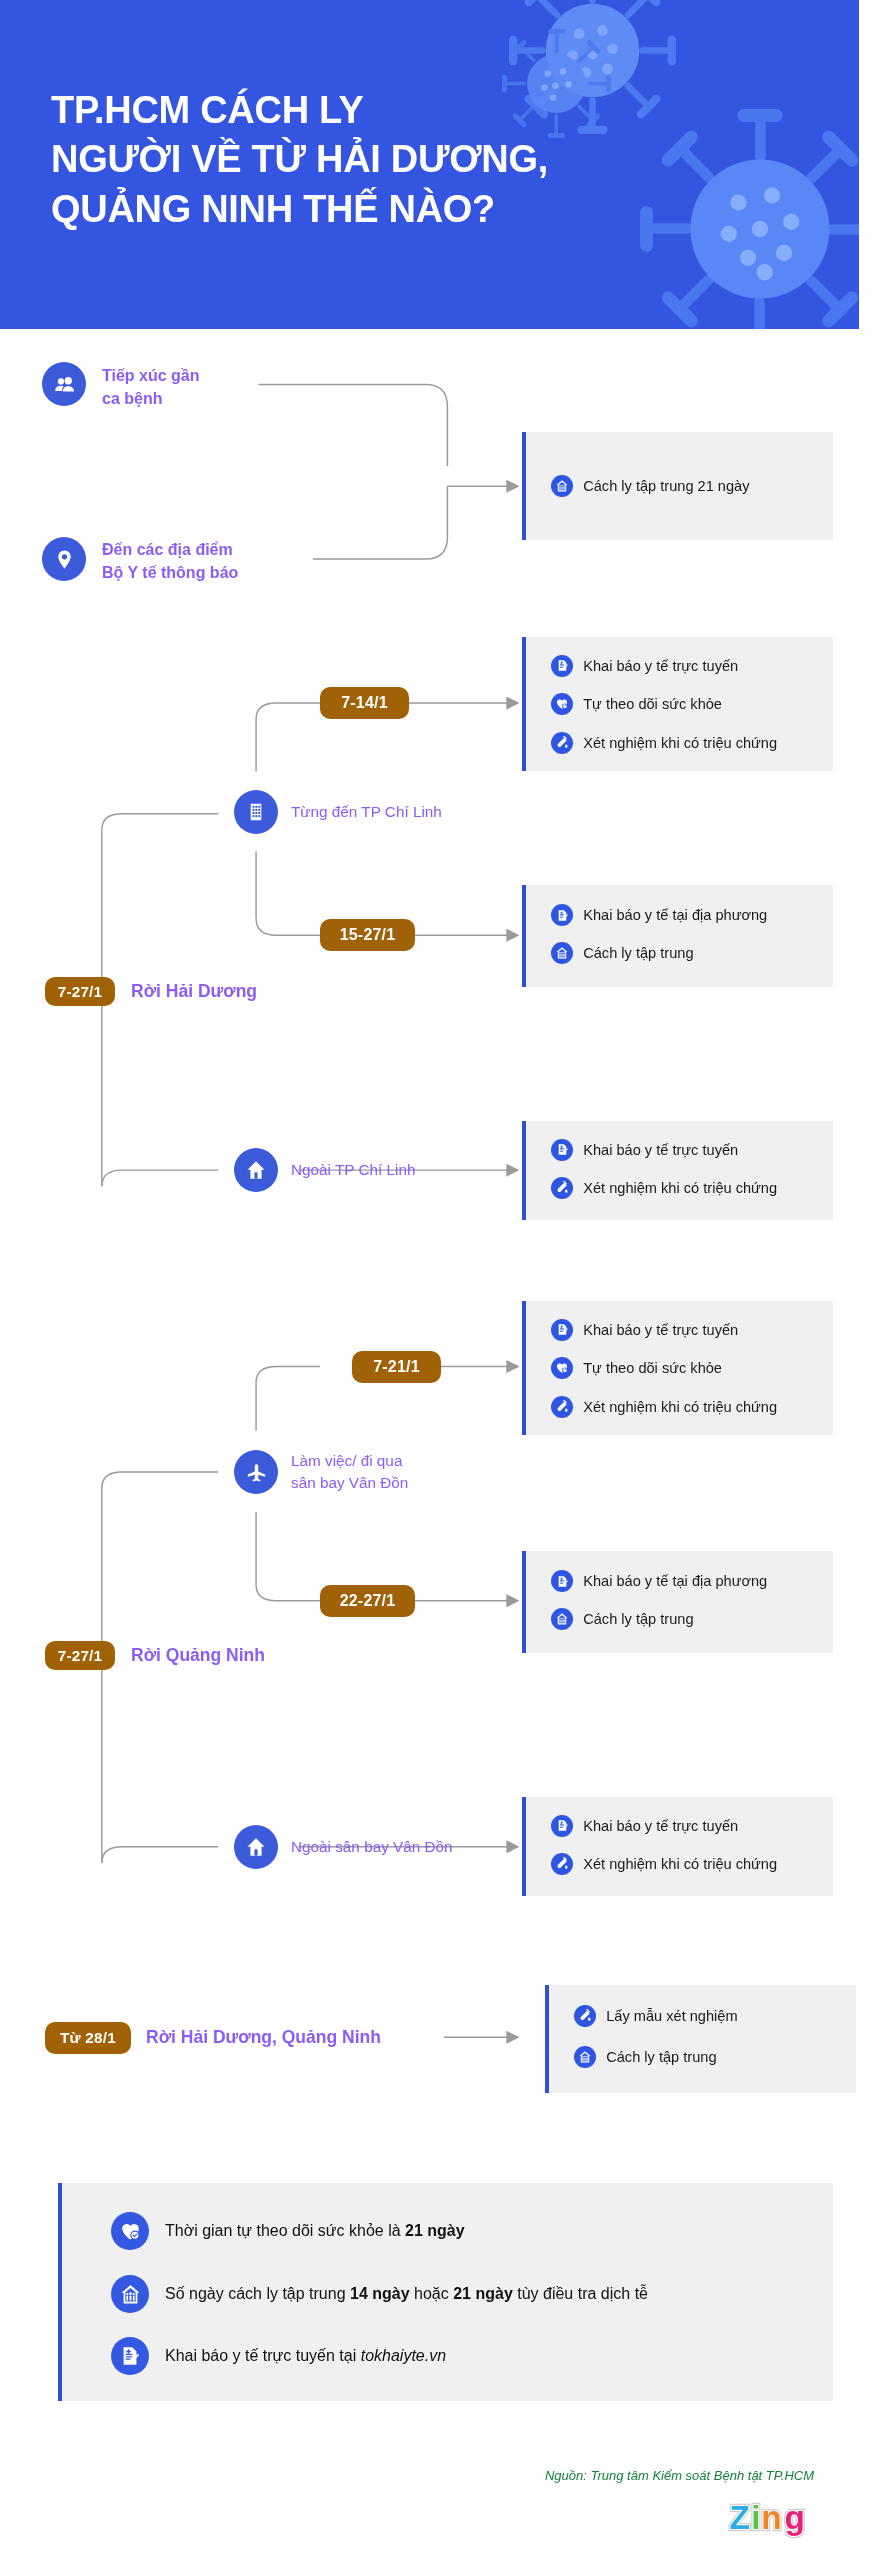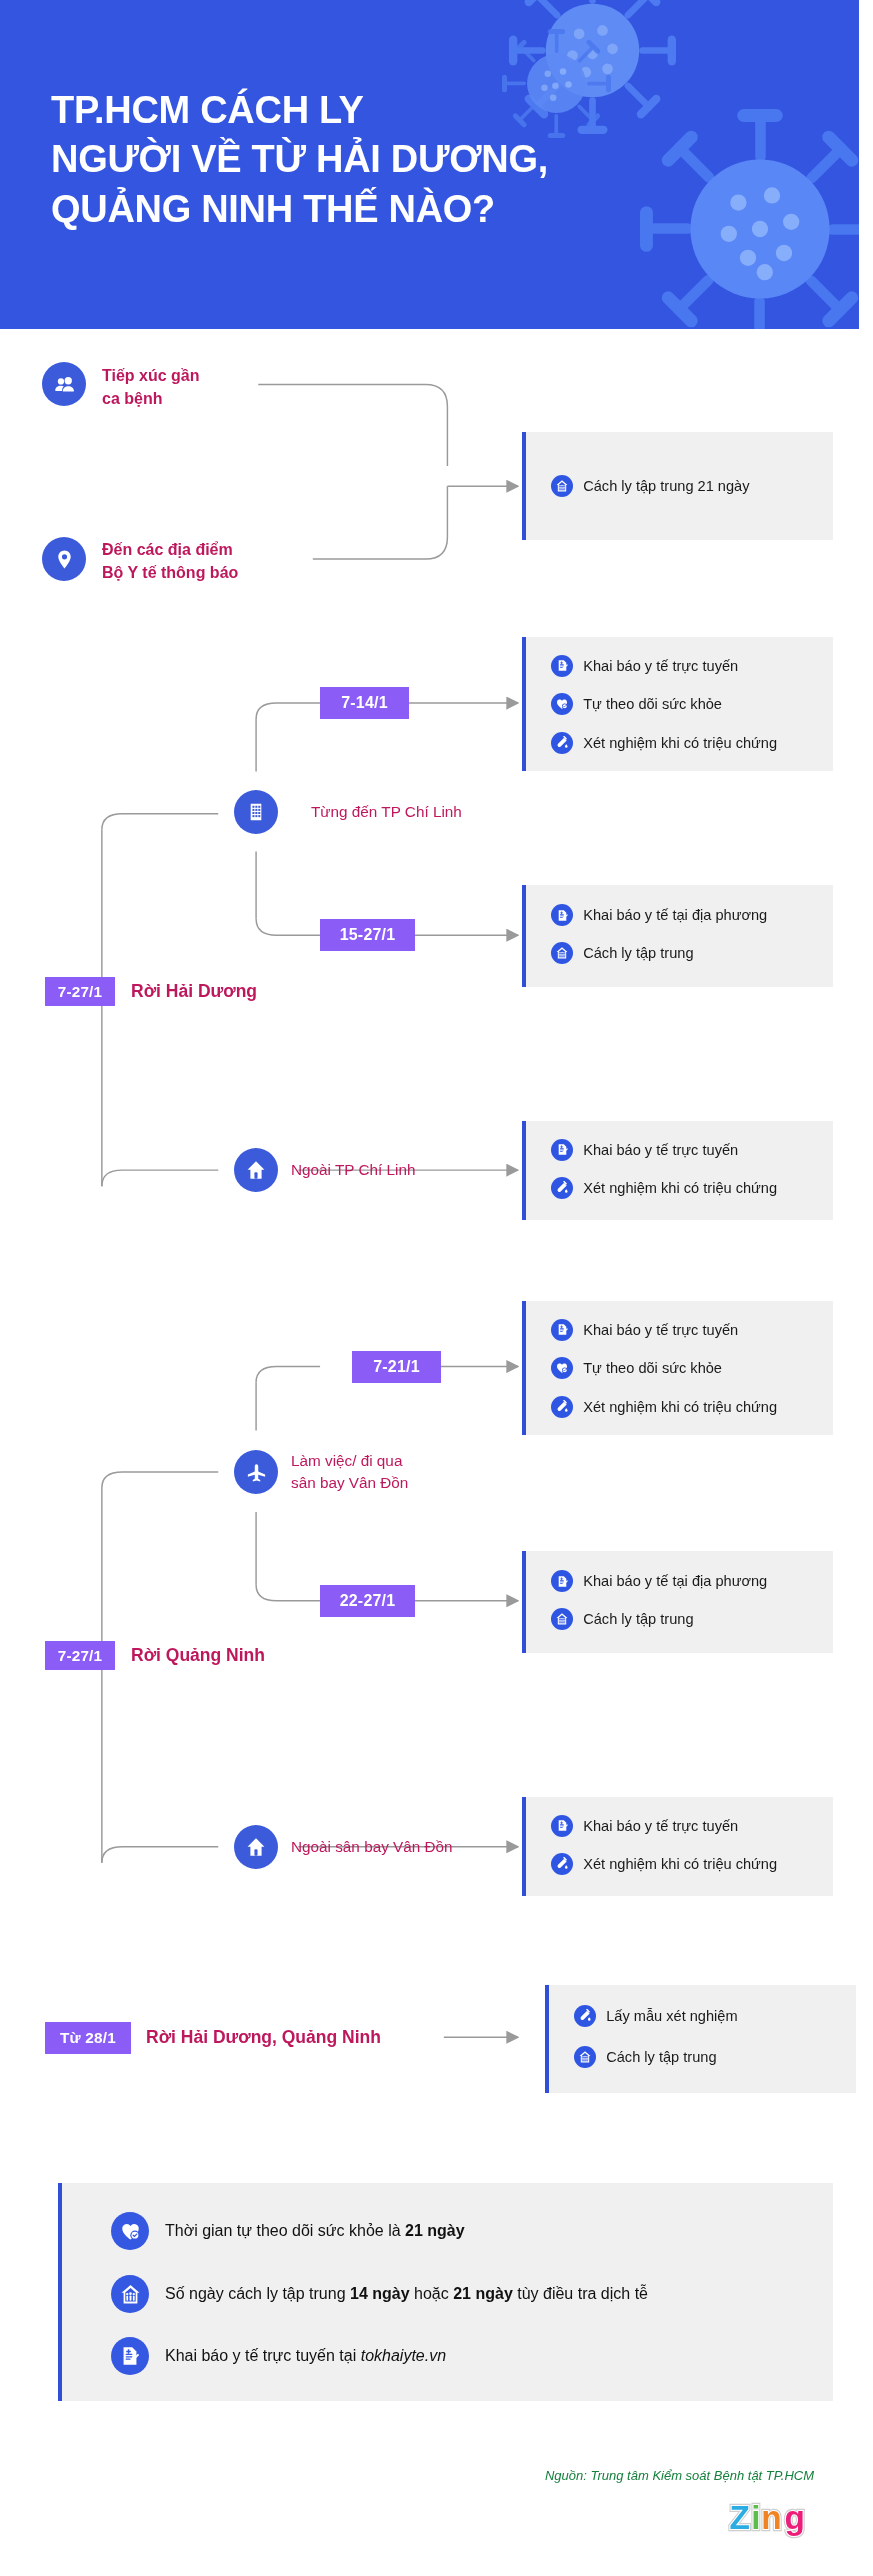--- a/index.html
+++ b/index.html
@@ -29,28 +29,28 @@
   .virus svg{display:block;}
 
   
   .circ{
     position:absolute;border-radius:50%;
     background:#3b5bdb;display:flex;align-items:center;justify-content:center;
   }
   .circ svg{display:block;}
 
   .node-label{
-    position:absolute;color:#be185d;white-space:pre-line;
+    position:absolute;color:#8b5cf6;white-space:pre-line;
   }
   .node-label.bold{font-weight:bold;}
 
   
   .pill{
-    position:absolute;background:#8b5cf6;color:#ffffff;
-    border-radius:0;display:flex;align-items:center;justify-content:center;
+    position:absolute;background:#a16207;color:#ffffff;
+    border-radius:10px;display:flex;align-items:center;justify-content:center;
     font-weight:bold;letter-spacing:0.2px;
   }
 
   
   .panel{
     position:absolute;background:#f0f0f0;
     border-left:4.4px solid #2f4fd8;box-sizing:border-box;
   }
   .panel-row{
     position:absolute;display:flex;align-items:center;
@@ -343,21 +343,21 @@
           <rect x="14.5" y="8.6" width="2.2" height="2.2"></rect>
         <rect x="8.1" y="12" width="2.2" height="2.2"></rect>
           <rect x="11.3" y="12" width="2.2" height="2.2"></rect>
           <rect x="14.5" y="12" width="2.2" height="2.2"></rect>
         <rect x="8.1" y="15.4" width="2.2" height="2.2"></rect>
           <rect x="11.3" y="15.4" width="2.2" height="2.2"></rect>
           <rect x="14.5" y="15.4" width="2.2" height="2.2"></rect>
       </g>
     </svg>
   </div>
-  <div class="node-label" style="left:291px;top:803px;font-size:15.3px;margin-left:20px;">Từng đến TP Chí Linh</div>
+  <div class="node-label" style="left:291px;top:803px;font-size:15.3px;">Từng đến TP Chí Linh</div>
 
   <div class="pill" style="left:320px;top:687px;width:89px;height:32px;font-size:16px;">7-14/1</div>
 
   <div class="panel" style="left:522px;top:637px;width:311px;height:134px;">
     <div class="panel-row" style="left:25px;top:17.5px;">
       <span class="ic">
         <svg width="13" height="13" viewBox="0 0 24 24" fill="#fff">
           <path d="M5 2.4h9.4l4.6 4.6v14.6H5z"></path>
           <g fill="#2f56e3">
             <rect x="7.2" y="9.6" width="7.4" height="1.3" rx=".6"></rect>

